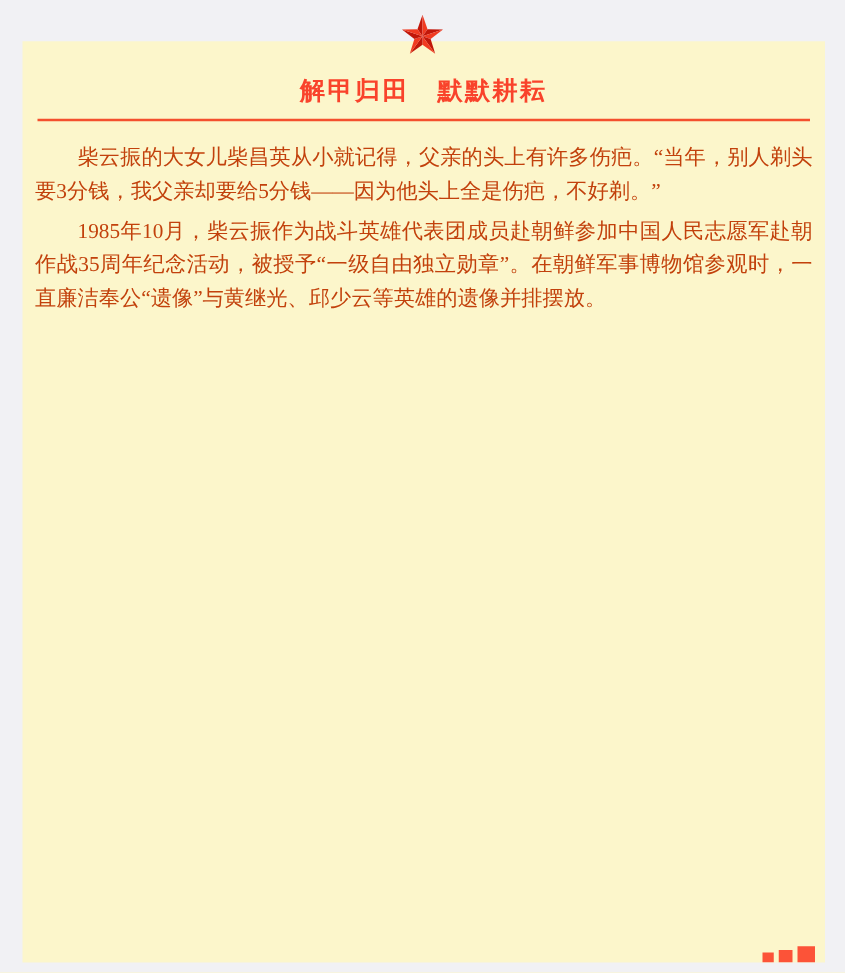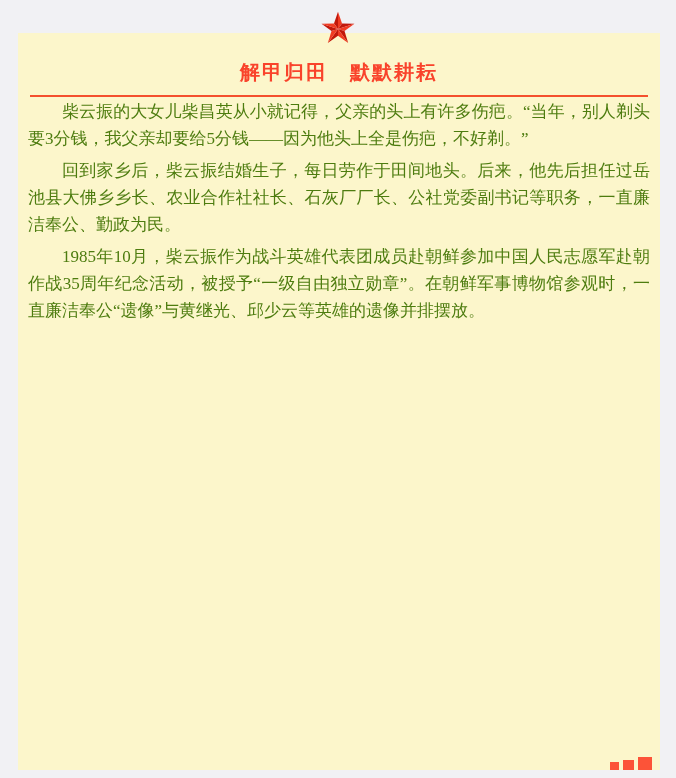--- a/index.html
+++ b/index.html
@@ -35,24 +35,24 @@
     letter-spacing:2px;
     color:#f9432b;
   }
   .divider{
     border:none;
     border-top:2px solid #f4502e;
     margin:9px 2px 0 2px;
     height:0;
   }
   .body{
-    margin-top:1px;
+    margin-top:15px;
     font-size:17px;
     line-height:27px;
-    color:#4d7c0f;
+    color:#c2410c;
     text-align:justify;
   }
   .body p{
     margin:0 0 5px 0;
     text-indent:2em;
   }
   .squares{
     position:absolute;
     right:8px;bottom:0;
     display:flex;
@@ -86,21 +86,20 @@
   </div>
 
   <div class="card">
 
     <h1 class="title">解甲归田　默默耕耘</h1>
 
     <hr class="divider">
 
     <div class="body">
       <p>柴云振的大女儿柴昌英从小就记得，父亲的头上有许多伤疤。“当年，别人剃头要3分钱，我父亲却要给5分钱——因为他头上全是伤疤，不好剃。”</p>
-      <p>回到家乡后，柴云振结婚生子，每日劳作于田间地头。后来，他先后担任过岳池县大佛乡乡长、农业合作社社长、石灰厂厂长、公社党委副书记等职务，一直廉洁奉公、勤政为民。</p>
       <p>1985年10月，柴云振作为战斗英雄代表团成员赴朝鲜参加中国人民志愿军赴朝作战35周年纪念活动，被授予“一级自由独立勋章”。在朝鲜军事博物馆参观时，一直廉洁奉公“遗像”与黄继光、邱少云等英雄的遗像并排摆放。</p>
 
     </div>
 
     <div class="squares">
       <span class="sq sq1"></span>
       <span class="sq sq2"></span>
       <span class="sq sq3"></span>
     </div>
 

